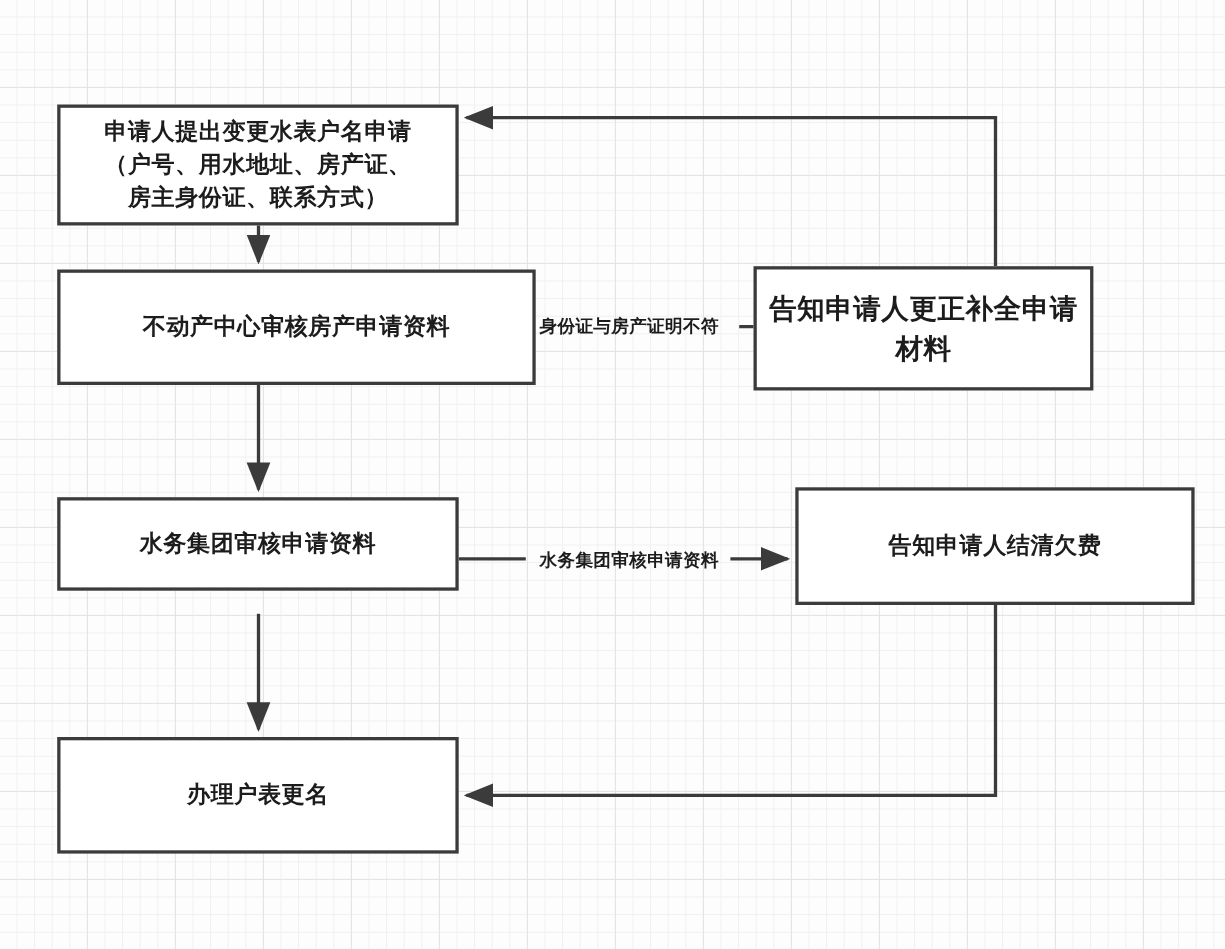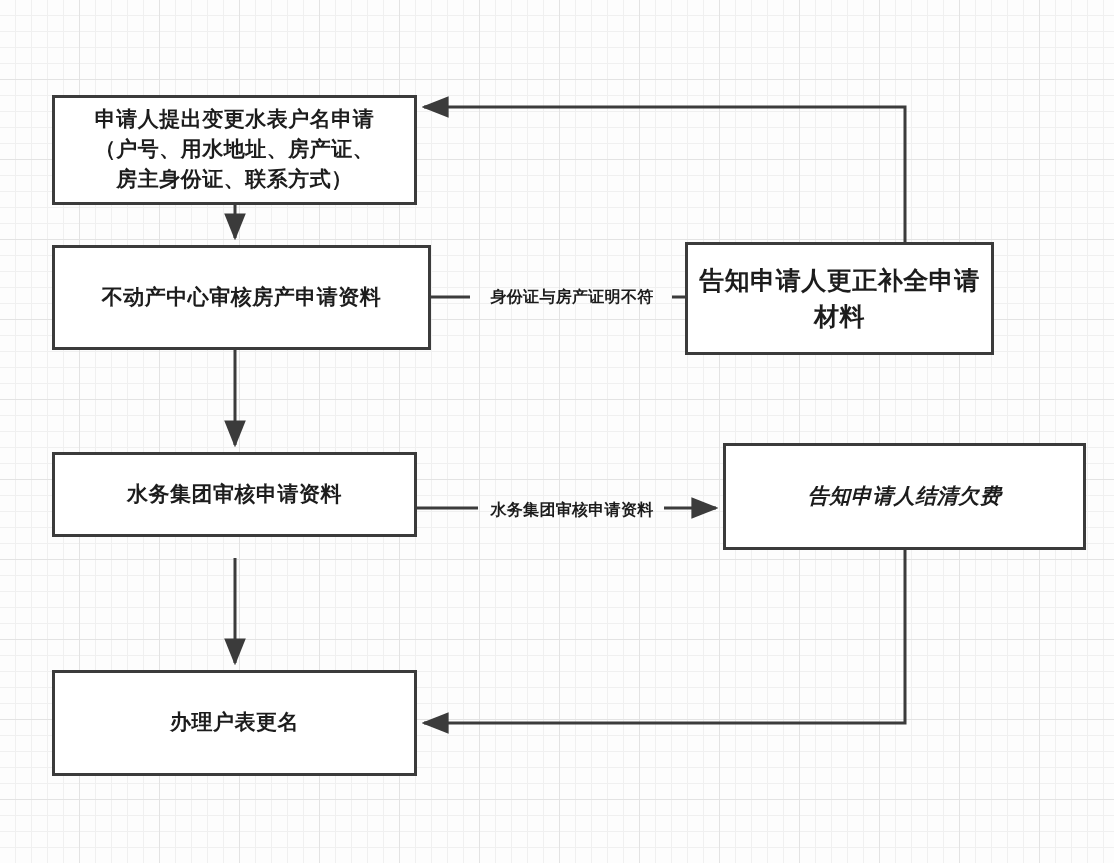--- a/index.html
+++ b/index.html
@@ -92,33 +92,33 @@
 
     <path d="M 235 558 L 235 663" stroke="#3b3b3b" stroke-width="3" fill="none" marker-end="url(#arrowhead)"></path>
   </svg>
 
   <div class="node" style="left:52px; top:52px; width:365px; height:110px; font-size:21px;margin-top:43px;">
     <span class="node-text">申请人提出变更水表户名申请
 （户号、用水地址、房产证、
 房主身份证、联系方式）</span>
   </div>
 
-  <div class="node" style="left:52px; top:245px; width:379px; height:105px; font-size:21px;">
+  <div class="node" style="left:52px; top:245px; width:435px; height:105px; font-size:21px;">
     <span class="node-text">不动产中心审核房产申请资料</span>
   </div>
 
   <div class="node" style="left:685px; top:242px; width:309px; height:113px; font-size:25px;">
     <span class="node-text">告知申请人更正补全申请材料</span>
   </div>
 
   <div class="node" style="left:52px; top:452px; width:365px; height:85px; font-size:21px;">
     <span class="node-text">水务集团审核申请资料</span>
   </div>
 
-  <div class="node" style="left:723px; top:443px; width:363px; height:107px; font-size:21px;font-style:italic;">
+  <div class="node" style="left:723px; top:443px; width:363px; height:107px; font-size:21px;">
     <span class="node-text">告知申请人结清欠费</span>
   </div>
 
   <div class="node" style="left:52px; top:670px; width:365px; height:106px; font-size:21px;">
     <span class="node-text">办理户表更名</span>
   </div>
 
   <div class="edge-label" style="left:572px; top:297px;">身份证与房产证明不符</div>
 
   <div class="edge-label" style="left:572px; top:510px;">水务集团审核申请资料</div>

